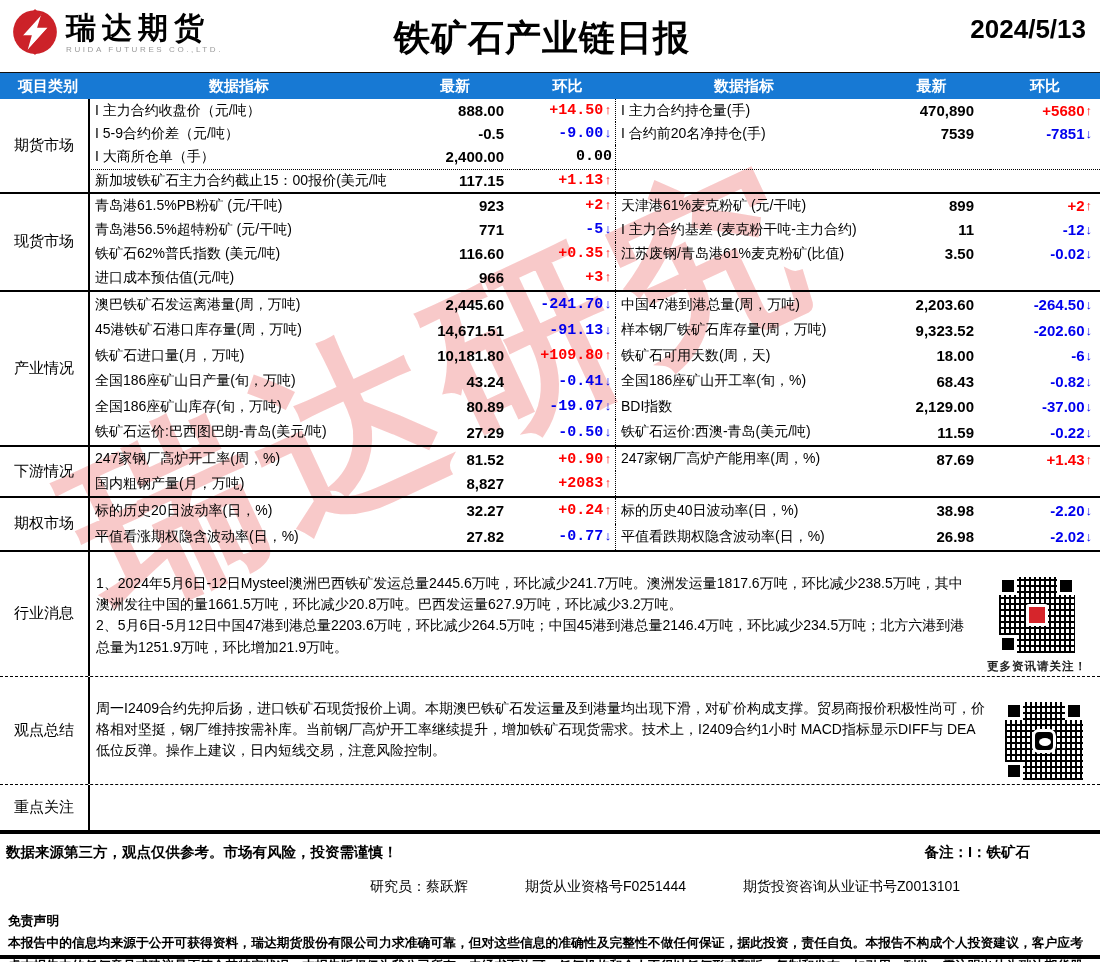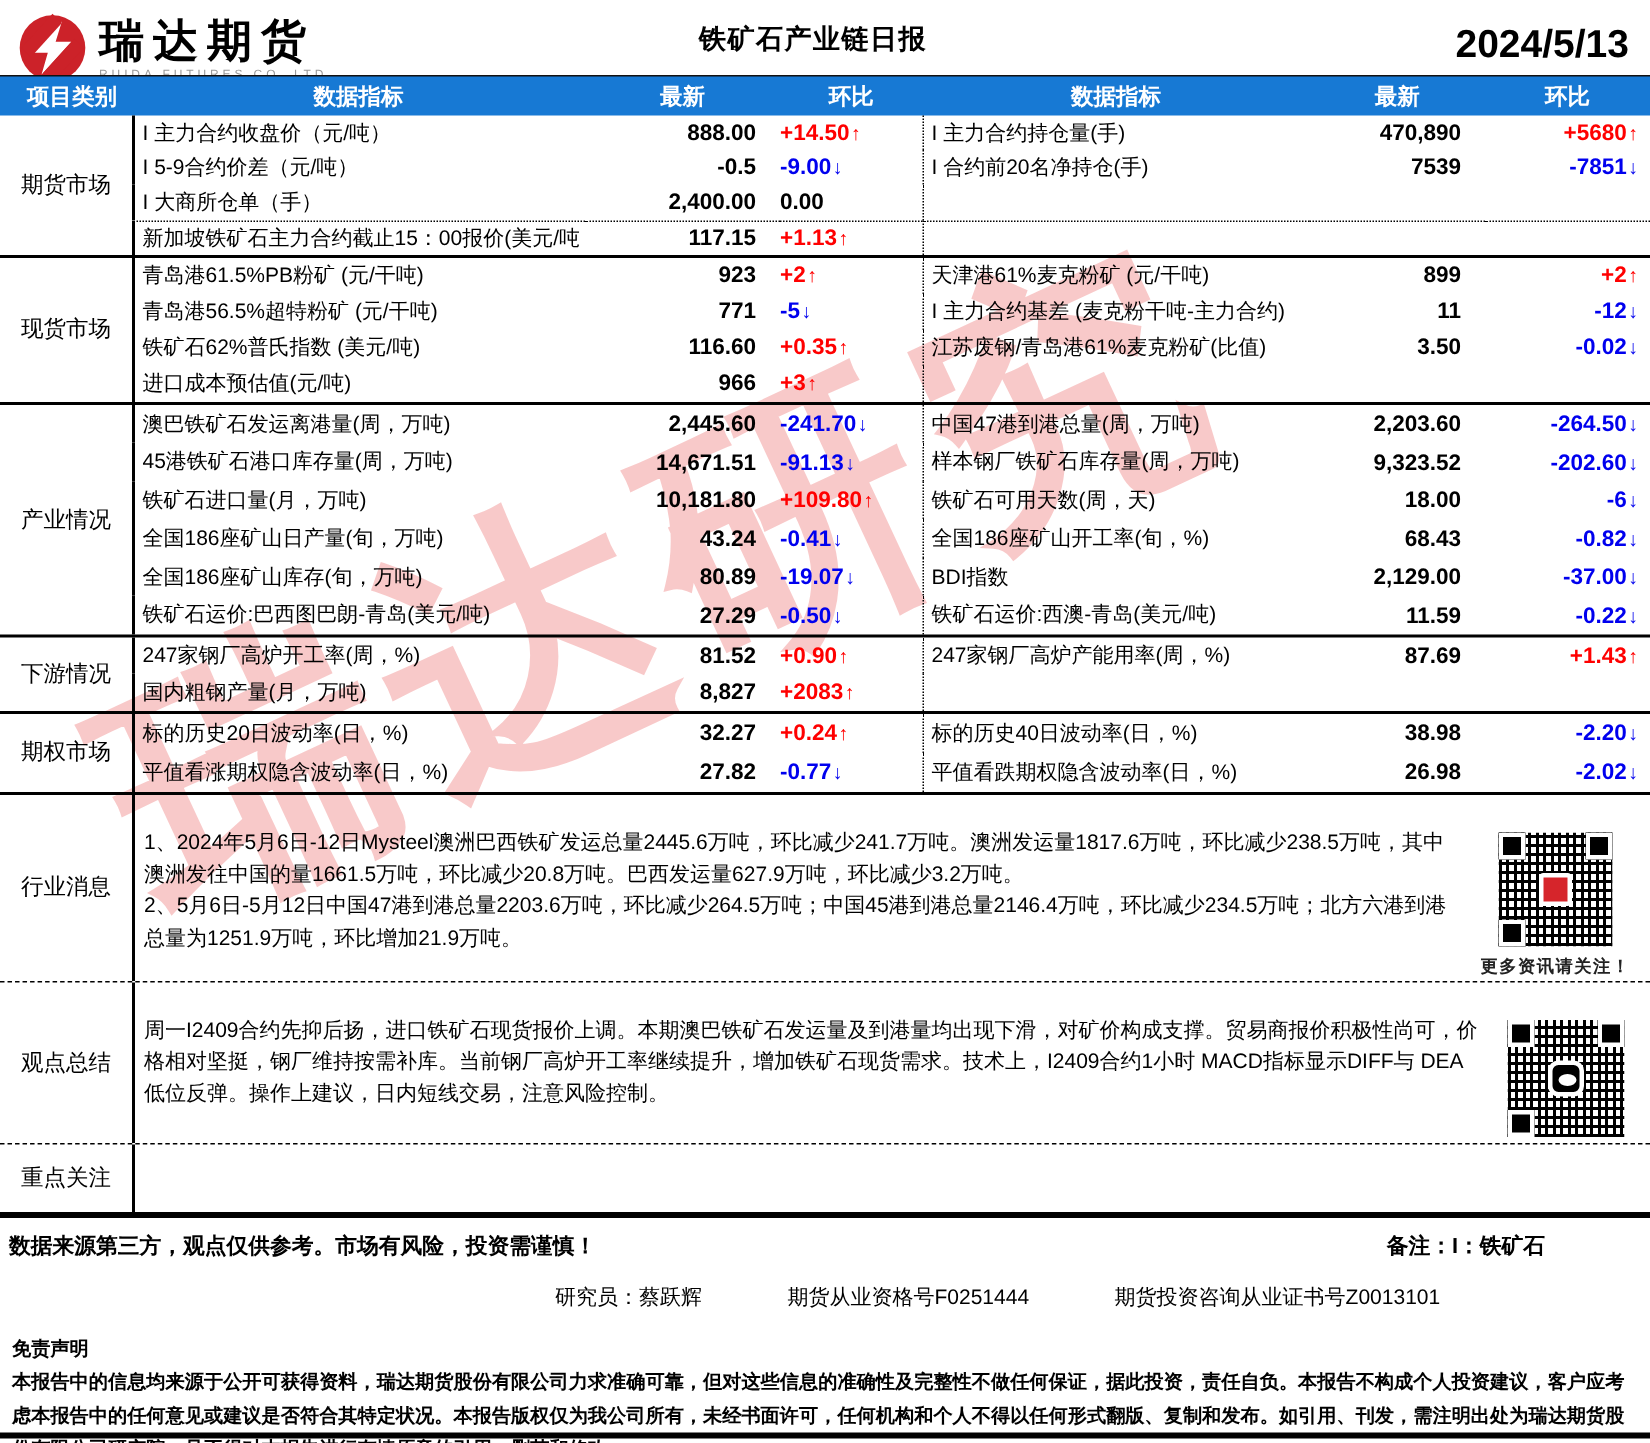--- a/index.html
+++ b/index.html
@@ -1,43 +1,43 @@
 <!DOCTYPE html>
 <html style="--blue: #1779d4; --up: #ff0000; --down: #0000ee; --wm: #ef8080;"><head>
 <meta charset="utf-8">
 <style>
   :root{ --blue:#1779d4; --up:#ff0000; --down:#0000ee; --brand:#cc2229; --wm:#ef8080; }
   *{box-sizing:border-box;margin:0;padding:0;}
   body{background:#888;font-family:"Liberation Sans","DejaVu Sans",sans-serif;color:#000;}
   .page{position:relative;width:1100px;height:962px;background:#fff;margin:0 auto;overflow:hidden;}
 
   
-  .top{position:relative;height:50px;}
+  .top{position:relative;height:72px;}
   .logo{position:absolute;left:10px;top:7px;display:flex;align-items:flex-start;}
   .logo svg{width:50px;height:50px;}
   .brandtxt{margin-left:6px;padding-top:4px;}
   .brand-cn{font-size:30px;font-weight:800;letter-spacing:6px;line-height:1.1;}
   .brand-en{font-size:8px;color:#9a9a9a;letter-spacing:2.6px;margin-top:1px;text-align:right;}
-  .rtitle{position:absolute;left:0;right:16px;top:14px;text-align:center;font-size:18px;font-weight:800;letter-spacing:1px;}
+  .rtitle{position:absolute;left:0;right:16px;top:14px;text-align:center;font-size:36px;font-weight:800;letter-spacing:1px;}
   .rdate{position:absolute;right:14px;top:14px;font-size:26px;font-weight:800;}
 
   
   .tbl{position:relative;z-index:1;border-bottom:4px solid #000;}
   .bhead{display:grid;grid-template-columns:88px 302px 130px 95px 258px 117px 110px;background:var(--blue);color:#fff;font-weight:700;font-size:15px;height:27px;align-items:center;border-top:1px solid #111;}
   .bhead .hc{text-align:center;}
   .bhead .hc1{text-align:center;padding-left:8px;}
 
   .sec{display:grid;grid-template-columns:88px 302px 130px 95px 258px 117px 110px;}
   .sec + .sec{border-top:2.5px solid #000;}
   .cat{display:flex;align-items:center;justify-content:center;font-size:15px;}
   .c{display:flex;align-items:center;font-size:14px;white-space:nowrap;overflow:visible;}
   .l2{border-left:2px solid #000;padding-left:5px;}
   .l5{border-left:1px dotted #000;padding-left:5px;}
   .v3,.v6{justify-content:flex-end;font-weight:700;font-size:15px;padding-right:16px;}
-  .c4{justify-content:flex-start;font-weight:700;font-size:15px;padding-right:3px;}
+  .c4{justify-content:flex-end;font-weight:700;font-size:15px;padding-right:3px;font-family:Liberation Mono, monospace;}
   .c7{justify-content:flex-end;font-weight:700;font-size:15px;padding-right:8px;}
   .dot{border-top:1px dotted #000;}
   .up{color:var(--up);} .down{color:var(--down);} .flat{color:#000;}
   .ar{font-size:13px;margin-left:1px;}
 
   .txsec{display:grid;grid-template-columns:88px 1fr;}
   .txsec .content{border-left:2px solid #000;display:flex;padding:21px 4px 2px 6px;}
   .b-solid{border-top:2.5px solid #000;}
   .b-dash{border-top:1.5px dashed #000;}
   .ntext{flex:1;font-size:14px;line-height:1.52;padding-right:6px;}

